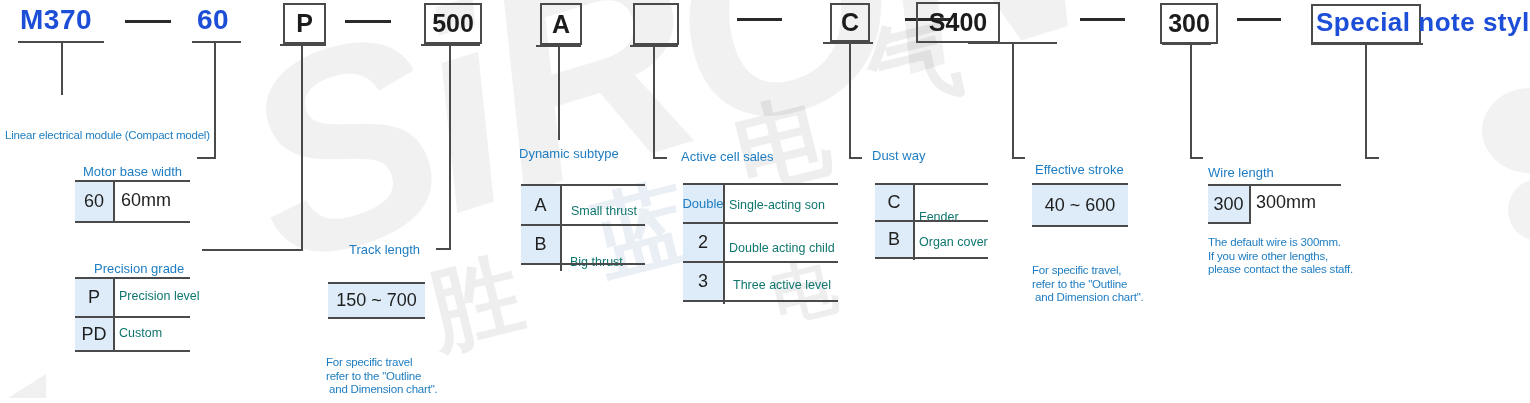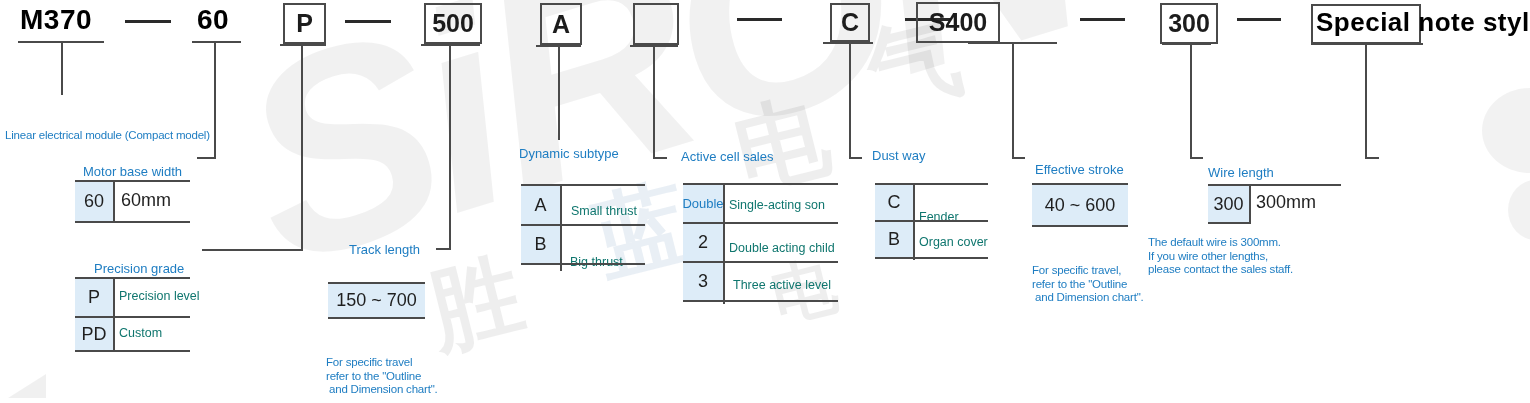--- a/index.html
+++ b/index.html
@@ -7,21 +7,21 @@
     position:relative;width:1530px;height:403px;background:#fff;overflow:hidden;
     font-family:"Liberation Sans",sans-serif;color:#1f1f1f;
   }
   
   .wm{position:absolute;font-weight:bold;pointer-events:none;user-select:none;}
   .wm-brand{left:235px;top:-110px;font-size:280px;color:rgba(0,0,0,0.055);transform:rotate(-17deg);letter-spacing:-8px;font-style:italic;}
   .wm-char{font-size:92px;color:rgba(0,0,0,0.065);transform:rotate(-14deg);}
   .wm-blob{position:absolute;border-radius:50%;background:rgba(0,0,0,0.05);}
   .wm-tri{position:absolute;left:8px;top:374px;width:38px;height:24px;background:rgba(0,0,0,0.06);clip-path:polygon(100% 0,100% 100%,0 100%);}
   
-  .seg{position:absolute;font-weight:bold;font-size:28px;color:#000000;letter-spacing:0.5px;white-space:nowrap;}
+  .seg{position:absolute;font-weight:bold;font-size:28px;color:#1d4ed8;letter-spacing:0.5px;white-space:nowrap;}
   .segbox{position:absolute;border:2px solid #4a4a4a;display:flex;align-items:center;justify-content:center;
           font-weight:bold;font-size:25px;color:#1c1c1c;background:transparent;}
   .dash{position:absolute;height:3px;background:#2a2a2a;display:block;overflow:hidden;color:transparent;}
   .hline{position:absolute;height:2px;background:#4a4a4a;}
   .vline{position:absolute;width:2px;background:#4a4a4a;}
   .title{position:absolute;font-size:13px;color:#1e7dc2;white-space:nowrap;}
   .note{position:absolute;font-size:11.5px;line-height:13.5px;color:#1e7dc2;letter-spacing:-0.2px;white-space:nowrap;}
   .note-lg{font-size:12.5px;line-height:15px;letter-spacing:0;}
   
   .cell{position:absolute;background:#ddecf8;border-right:2px solid #4a4a4a;display:flex;align-items:center;justify-content:center;
@@ -178,20 +178,20 @@
     <div>For specific travel,</div>
     <div>refer to the "Outline</div>
     <div style="padding-left:3px;">and Dimension chart".</div>
   </div>
 
   <div class="title" style="left:1208px;top:165px;text-align:right;">Wire length</div>
   <div class="hline" style="left:1208px;top:184px;width:133px;"></div>
   <div class="cell" style="left:1208px;top:186px;width:41px;height:36px;">300</div>
   <div class="val" style="left:1256px;top:192px;">300mm</div>
   <div class="hline" style="left:1208px;top:222px;width:43px;"></div>
-  <div class="note" style="left:1148px;top:236px;">
+  <div class="note" style="left:1208px;top:236px;">
     <div>The default wire is 300mm.</div>
     <div>If you wire other lengths,</div>
     <div>please contact the sales staff.</div>
   </div>
 
 
 </div>
 
 </body></html>

